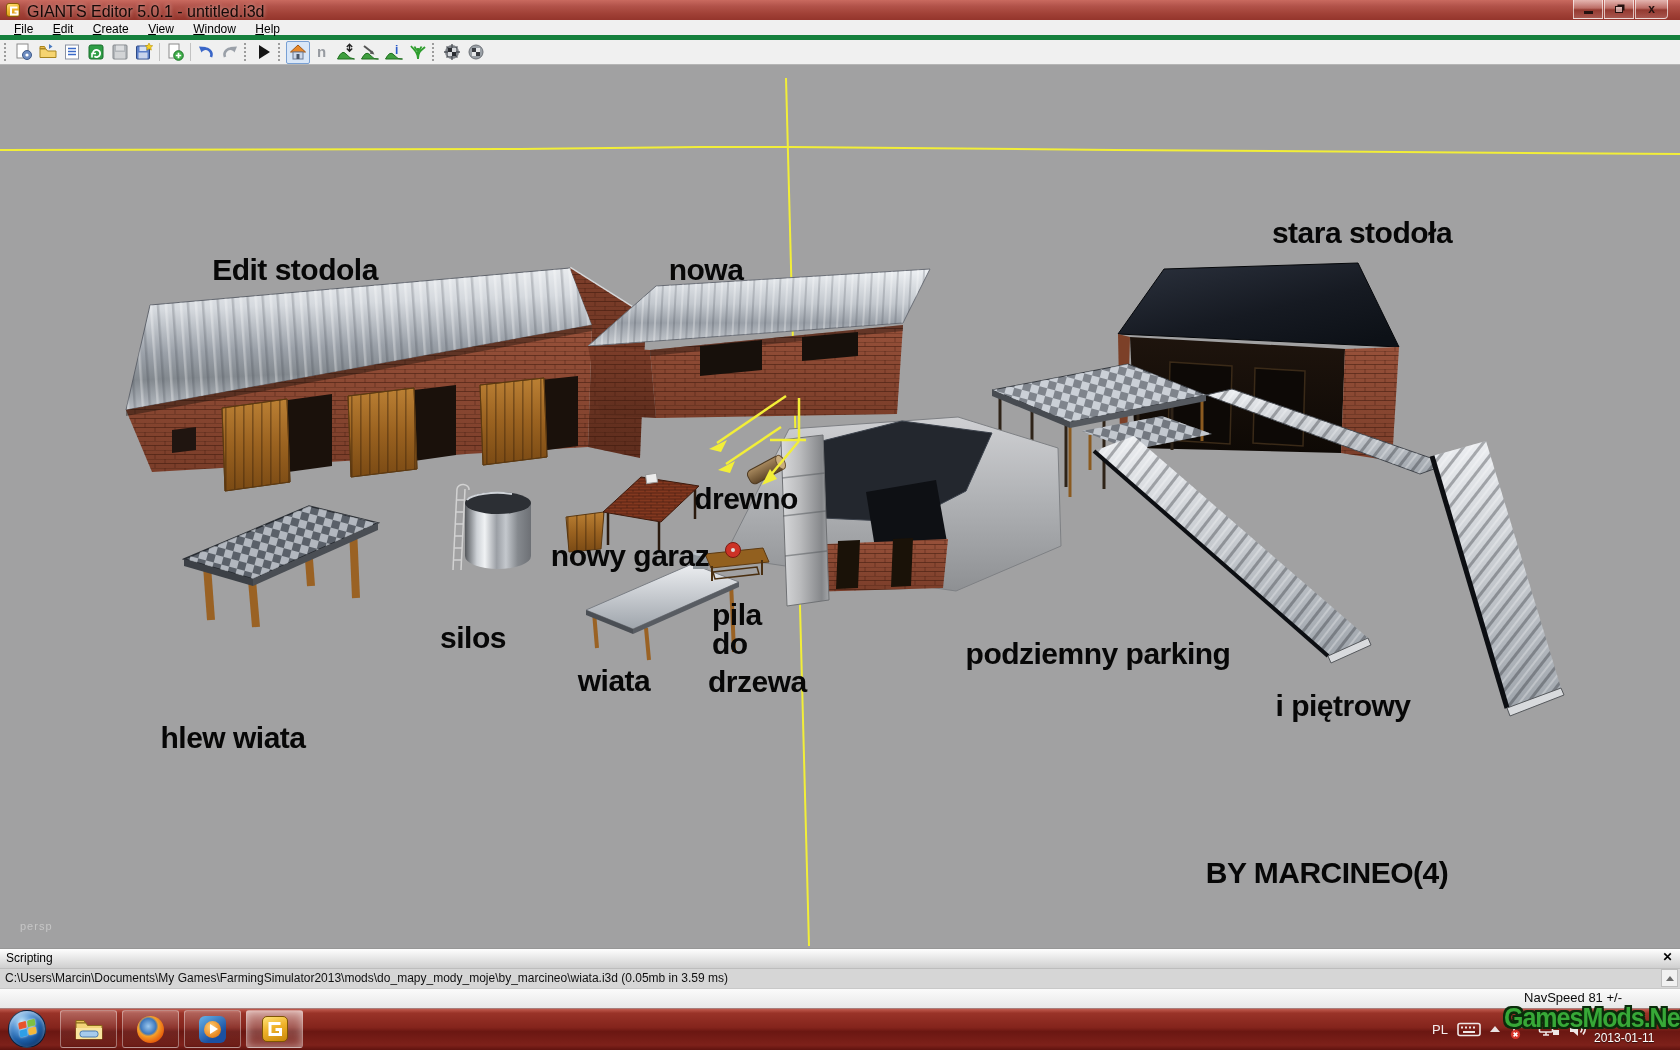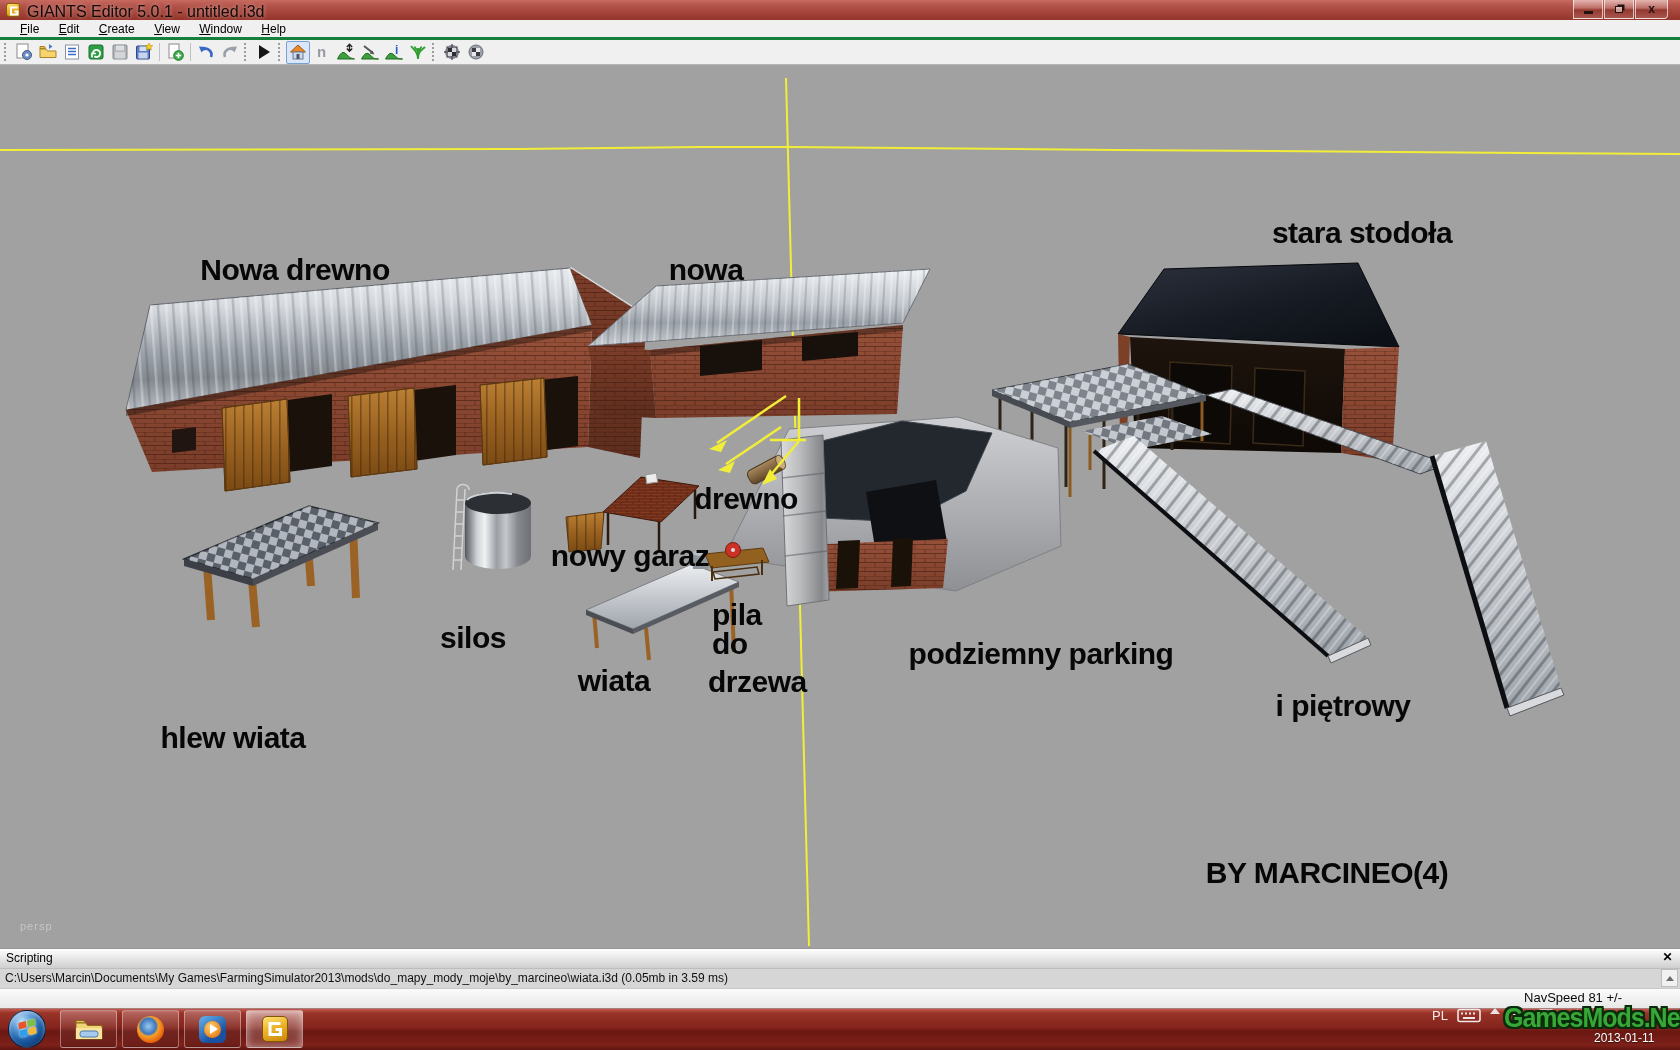--- a/index.html
+++ b/index.html
@@ -15,21 +15,21 @@
     background:linear-gradient(160deg,#ffe37a 0%,#f0b62e 45%,#cf8c0d 100%); border:1px solid #8a5e06; }
   .winbtn { position:absolute; top:0; height:19px; border:1px solid rgba(255,255,255,.65); border-top:none;
     background:linear-gradient(180deg,rgba(255,255,255,.5) 0%,rgba(255,255,255,.18) 45%,rgba(90,15,8,.28) 55%,rgba(255,255,255,.15) 100%);
     display:flex; align-items:center; justify-content:center; }
   .glyph-min { width:9px; height:3px; background:#241210; margin-top:6px; }
   .glyph-rest { width:8px; height:7px; border:1.5px solid #241210; background:rgba(255,255,255,.5); box-shadow:2px -2px 0 -0.5px #241210; }
   .glyph-x { font-size:12px; font-weight:bold; color:#241210; line-height:1; }
 
   
   .menubar { position:absolute; left:0; top:20px; width:1680px; height:20px; background:#f0f0f0;
-    border-bottom:3px solid #15803d; font-size:12px; color:#000; padding-left:12px; }
+    border-bottom:5px solid #15803d; font-size:12px; color:#000; padding-left:6px; }
   .menu-item { display:inline-block; padding:0 8px; line-height:19px; }
   .menu-item::first-letter { text-decoration:underline; }
 
   
   .toolbar { position:absolute; left:0; top:40px; width:1680px; height:25px; background:#f0f0f0;
     border-bottom:1px solid #b5b5b5; display:flex; align-items:center; padding-left:2px; }
   .tool { width:24px; height:23px; display:flex; align-items:center; justify-content:center; border:1px solid transparent; }
   .tool.sel { border:1px solid #78a0d4; background:#d9e7f8; border-radius:2px; }
   .vsep { width:1px; height:18px; background:#c2c2c2; margin:0 3px; }
   .grip { width:5px; height:18px; border-left:2px dotted #9c9c9c; margin:0 3px 0 2px; }
@@ -72,21 +72,21 @@
     box-shadow:inset 0 0 8px rgba(255,255,255,.5); }
   .ffx { width:27px; height:27px; border-radius:50%;
     background:radial-gradient(circle at 42% 38%,#9cc8ee 0%,#3c77bc 34%,#f5a02a 44%,#e65f0c 72%,#a33a06 100%); }
   .wmp { width:27px; height:27px; border-radius:6px; background:linear-gradient(145deg,#66b4ea,#1a50a2 70%);
     display:flex; align-items:center; justify-content:center; }
   .wmp i { width:17px; height:17px; border-radius:50%; background:radial-gradient(circle at 40% 35%,#ffd27a,#e8821a 70%);
     display:flex; align-items:center; justify-content:center; }
   .wmp b { width:0; height:0; border-top:5px solid transparent; border-bottom:5px solid transparent; border-left:8px solid #fff; margin-left:2px; }
   .gico { width:26px; height:26px; border-radius:5px; background:linear-gradient(160deg,#ffe37a 0%,#efb32b 45%,#c98708 100%);
     border:1px solid #7e5604; display:flex; align-items:center; justify-content:center; }
-  .tray { position:absolute; top:1008px; left:1432px; height:42px; display:flex; align-items:flex-start; gap:9px; color:#f4ecec; }
+  .tray { position:absolute; top:1008px; left:1432px; height:42px; display:flex; align-items:center; gap:9px; color:#f4ecec; }
   .lang { font-size:13px; }
   .chev { width:0; height:0; border-left:5px solid transparent; border-right:5px solid transparent; border-bottom:6px solid #e9e2e2; }
   .date { position:absolute; left:1594px; top:1031px; font-size:12px; color:#fff; text-shadow:0 1px 1px rgba(0,0,0,.6); }
   .watermark { position:absolute; left:1504px; top:1003px; font-size:25px; font-weight:bold; letter-spacing:-1px;
     color:#37a837; transform:scaleY(1.08);
     text-shadow:-2px 0 #0b2c0b,2px 0 #0b2c0b,0 -2px #0b2c0b,0 2px #0b2c0b,-2px -2px #0b2c0b,2px 2px #0b2c0b,-2px 2px #0b2c0b,2px -2px #0b2c0b; }
 </style>
 </head>
 <body>
 
@@ -528,31 +528,31 @@
     <line x1="781" y1="427" x2="726" y2="464"></line>
       <polygon points="718,470 735,461 730,473" stroke="none"></polygon>
     <line x1="799" y1="398" x2="799" y2="441"></line>
     <line x1="799" y1="441" x2="769" y2="477"></line>
       <polygon points="762,485 777,479 770,469" stroke="none"></polygon>
     <line x1="806" y1="440" x2="770" y2="440"></line>
   </g>
 </svg>
 
 <div class="persp">persp</div>
-<div class="vlabel" style="left:295px;top:253px">Nowa drewno</div>
+<div class="vlabel" style="left:295px;top:253px">Edit stodola</div>
 <div class="vlabel" style="left:706px;top:253px">nowa</div>
 <div class="vlabel" style="left:1362px;top:216px">stara stodoła</div>
 <div class="vlabel" style="left:746px;top:482px">drewno</div>
 <div class="vlabel" style="left:630px;top:539px">nowy garaz</div>
 <div class="vlabel" style="left:473px;top:621px">silos</div>
 <div class="vlabel" style="left:614px;top:664px">wiata</div>
 <div class="vlabel la" style="left:712px;top:598px">pila</div>
 <div class="vlabel la" style="left:712px;top:627px">do</div>
 <div class="vlabel la" style="left:708px;top:665px">drzewa</div>
-<div class="vlabel" style="left:1041px;top:637px">podziemny parking</div>
+<div class="vlabel" style="left:1098px;top:637px">podziemny parking</div>
 <div class="vlabel" style="left:1343px;top:689px">i piętrowy</div>
 <div class="vlabel" style="left:233px;top:721px">hlew wiata</div>
 <div class="vlabel" style="left:1327px;top:856px">BY MARCINEO(4)</div>
 
 <div class="script-head">
   <span>Scripting</span>
 </div>
 <div class="script-x">✕</div>
 <div class="console">
   <span>C:\Users\Marcin\Documents\My Games\FarmingSimulator2013\mods\do_mapy_mody_moje\by_marcineo\wiata.i3d (0.05mb in 3.59 ms)</span>

